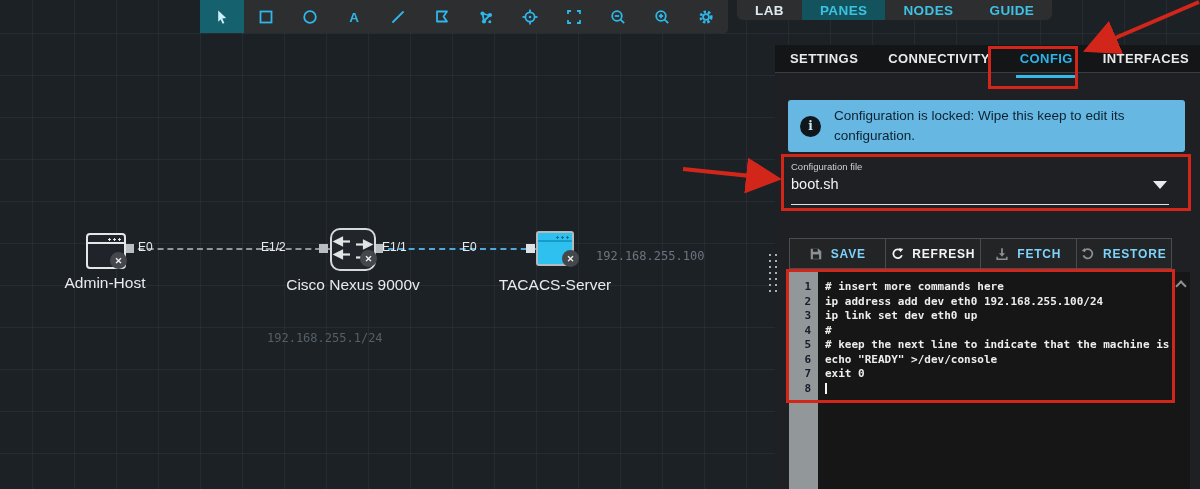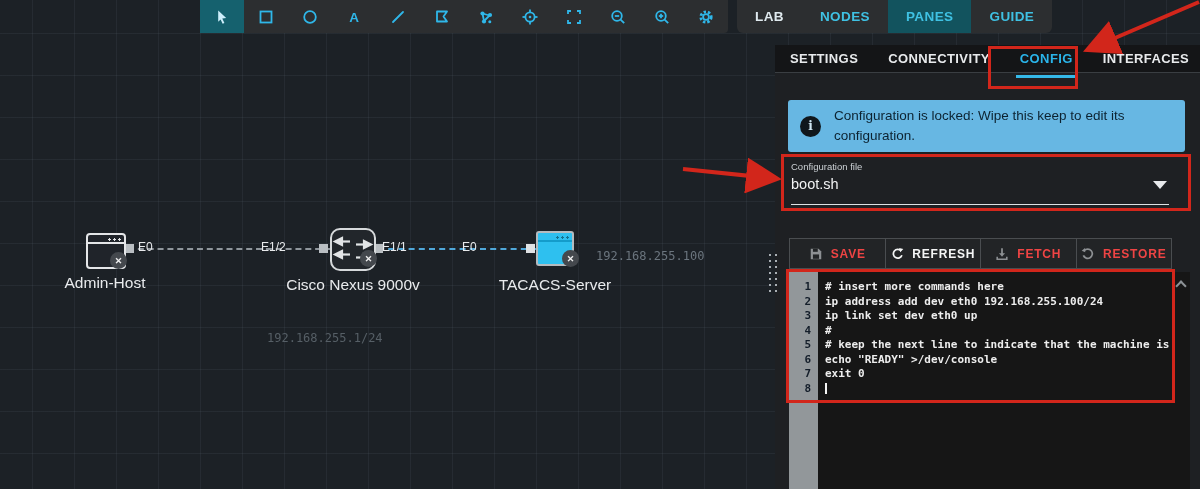--- a/index.html
+++ b/index.html
@@ -12,21 +12,21 @@
 
   
   .toolbar { position:absolute; left:200px; top:0; height:33px; display:flex; background:#2c2e30;
              border-radius:0 0 4px 4px; z-index:5; }
   .tool { width:44px; height:33px; display:flex; align-items:center; justify-content:center; cursor:pointer; }
   .tool.selected { background:#15616e; }
   .tool svg { display:block; }
   .tool .st { stroke:#2fb7e9; fill:none; stroke-width:1.8; }
   .tool .fl { fill:#2fb7e9; }
 
-  .top-tabs { position:absolute; left:737px; top:0; height:33px; display:flex; background:#2c2e30;
+  .top-tabs { position:absolute; left:737px; top:0; height:20px; display:flex; background:#2c2e30;
               border-radius:0 0 6px 6px; z-index:5; }
   .top-tab { padding:0 18px; display:flex; align-items:center; font-size:13.5px; font-weight:bold;
              color:#3fc1e3; letter-spacing:0.4px; cursor:pointer; }
   .top-tab.first { color:#dfe9ee; }
   .top-tab.active { background:#12535e; }
 
   
   .node-icon { position:absolute; z-index:2; cursor:pointer; }
   .host-icon { left:86px; top:233px; width:40px; height:36px; border:2px solid #e4e6e8; border-radius:4px; background:#20242a; }
   .host-bar { position:absolute; left:0; right:0; top:0; height:9px; border-bottom:2px solid #e4e6e8; }
@@ -65,21 +65,21 @@
   .cfg-select { position:absolute; left:16px; top:116px; width:378px; height:42px; cursor:pointer; }
   .cfg-label { font-size:9.5px; color:#ccd1d5; }
   .cfg-value { font-size:14.5px; color:#f2f3f4; margin-top:4px; }
   .cfg-caret { position:absolute; right:2px; top:20px; width:0; height:0;
                border-left:7px solid transparent; border-right:7px solid transparent; border-top:8px solid #e8eaec; }
   .cfg-underline { position:absolute; left:0; right:0; bottom:-2px; height:1.5px; background:#dfe1e3; }
 
   .actions { position:absolute; left:14px; top:193px; width:383px; height:31px; display:flex;
              border:1px solid #4a4d50; background:#222426; }
   .abtn { flex:1; display:flex; align-items:center; justify-content:center; gap:8px; font-size:12px; font-weight:bold;
-          letter-spacing:0.8px; border-right:1px solid #4a4d50; color:#ef4444; cursor:pointer; }
+          letter-spacing:0.8px; border-right:1px solid #4a4d50; color:#7dd3fc; cursor:pointer; }
   .abtn:last-child { border-right:none;text-align:center; }
   .abtn.enabled { color:#f4f5f5; }
   .abtn svg { display:block; }
 
   .editor { position:absolute; left:14px; top:227px; width:401px; height:251px; background:#161616; display:flex; }
   .gutter { width:29px; background:#92979a; padding-top:8px; font-family:"DejaVu Sans Mono", monospace;
             font-size:11px; font-weight:bold; color:#141e2a; text-align:right; }
   .gutter .ln { height:14.5px; line-height:14.5px; padding-right:7px; }
   .code-area { flex:1; padding:8px 0 0 7px; overflow:hidden; cursor:text; }
   .cl { height:14.5px; line-height:14.5px; font-family:"DejaVu Sans Mono", monospace; font-size:11px; font-weight:bold;
@@ -178,22 +178,22 @@
     <div class="tool" title="settings">
       <svg width="18" height="18" viewBox="0 0 18 18">
           <circle cx="9" cy="9" r="5.2" fill="none" stroke="#2fb7e9" stroke-width="2.8" stroke-dasharray="2.4 1.9"></circle>
           <circle cx="9" cy="9" r="2.9" fill="none" stroke="#2fb7e9" stroke-width="1.8"></circle>
         </svg>
     </div>
   </div>
 
   <div class="top-tabs">
     <div class="top-tab first">LAB</div>
+    <div class="top-tab active">PANES</div>
     <div class="top-tab">NODES</div>
-    <div class="top-tab active">PANES</div>
     <div class="top-tab">GUIDE</div>
   </div>
 
   <div class="link" style="left:128px; top:248px; width:203px;"></div>
   <div class="endpoint" style="left:125px; top:244px;"></div>
   <div class="endpoint" style="left:319px; top:244px;"></div>
   <div class="link-label" style="left:138px; top:240px;">E0</div>
   <div class="link-label" style="left:261px; top:240px;">E1/2</div>
 
   <div class="link blue" style="left:378px; top:248px; width:159px;"></div>

